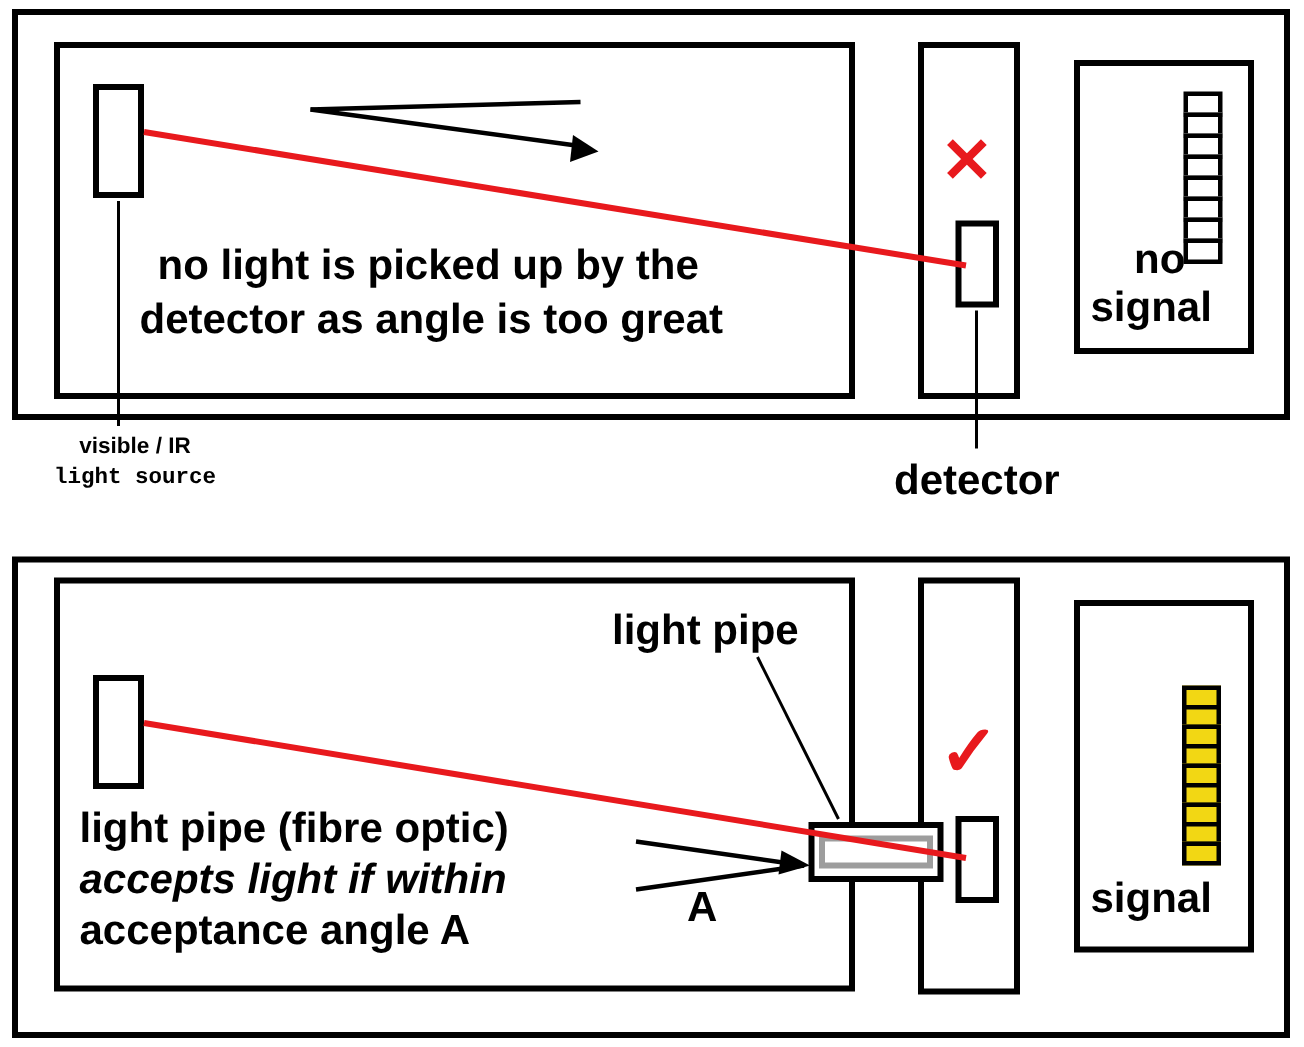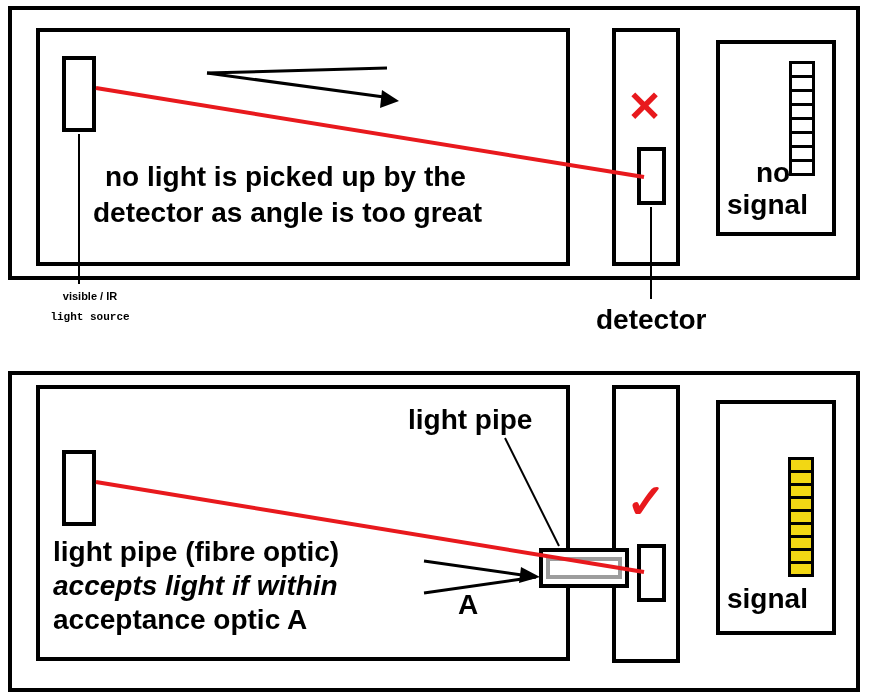--- a/index.html
+++ b/index.html
@@ -1,21 +1,21 @@
 <!DOCTYPE html>
 <html style="--red: #e8191d; --yellow: #f2d714; --gray: #9d9d9d;"><head>
 <meta charset="utf-8">
 <style>
   * { margin:0; padding:0; box-sizing:border-box; }
   html,body { background:#ffffff; }
   body { font-family:"Liberation Sans", sans-serif; }
   .stage { position:relative; width:869px; height:698px; background:#fff; overflow:hidden; }
   .box { position:absolute; border:4px solid #000; background:#fff; }
   .txt { position:absolute; font-weight:bold; color:#000; white-space:nowrap; line-height:1.1; }
-  .small { font-size:11px; }
+  .small { font-size:15px; }
   .big { font-size:28px; }
   .mark { position:absolute; font-weight:bold; color:var(--red); line-height:1; }
   svg.overlay { position:absolute; left:0; top:0; width:869px; height:698px; pointer-events:none; }
   .bars { position:absolute; }
   .bars .cell { width:26px; border:3px solid #000; background:#fff; margin-top:-3px; }
   .bars .cell:first-child { margin-top:0; }
   .bars-top .cell { height:17px; }
   .bars-bottom .cell { height:16px; background:var(--yellow); }
   .pipe-core { position:absolute; border:4px solid var(--gray); background:#fff; }
   .center { text-align:center; }
@@ -102,21 +102,21 @@
 
   <div class="txt small center" style="left:10px; top:290px; width:160px;">visible / IR</div>
   <div class="txt small center" style="left:10px; top:311px; width:160px;font-family:Liberation Mono, monospace;">light source</div>
 
   <div class="txt big" style="left:596px; top:305px;text-align:center;">detector</div>
 
   <div class="txt big" style="left:408px; top:405px;">light pipe</div>
 
   <div class="txt big" style="left:53px; top:537px;">light pipe (fibre optic)</div>
   <div class="txt big" style="left:53px; top:571px;font-style:italic;">accepts light if within</div>
-  <div class="txt big" style="left:53px; top:605px;">acceptance optic A</div>
+  <div class="txt big" style="left:53px; top:605px;">acceptance angle A</div>
 
   <div class="txt big" style="left:458px; top:590px;">A</div>
 
   <div class="mark" style="left:626px; top:478px; font-size:48px;">✓</div>
 
   <div class="txt big" style="left:727px; top:584px;">signal</div>
 
 </div>
 
 </body></html>

